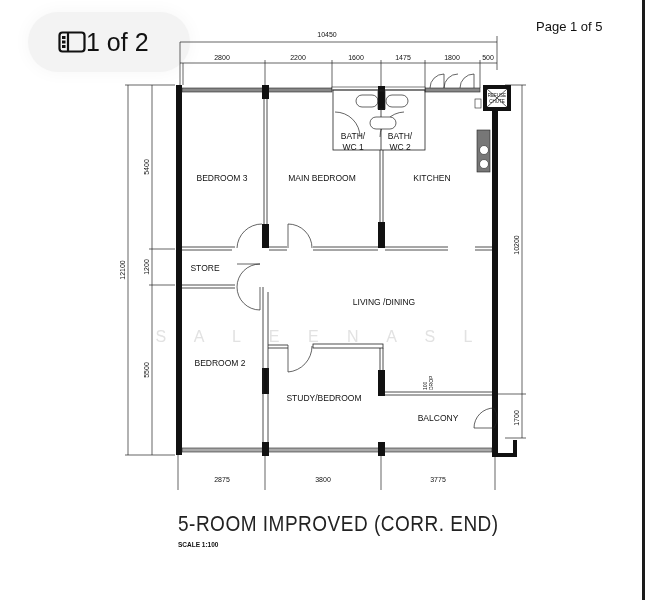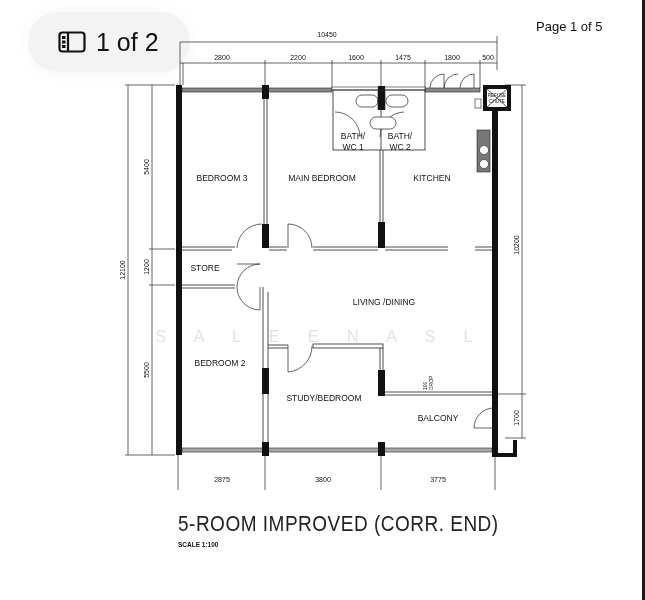--- a/index.html
+++ b/index.html
@@ -1,18 +1,18 @@
 <!DOCTYPE html>
 <html><head>
 <meta charset="utf-8">
 <style>
   html,body{margin:0;padding:0;background:#fff;}
   body{width:645px;height:600px;position:relative;overflow:hidden;font-family:"Liberation Sans",sans-serif;}
   .rightedge{position:absolute;right:0;top:0;width:3px;height:600px;background:#1a1a1a;}
-  .pill{position:absolute;left:28px;top:12px;width:162px;height:60px;border-radius:30px;background:#f3f3f3;display:flex;align-items:center;gap:10px;padding-left:30px;box-sizing:border-box;box-shadow:0 0 18px rgba(0,0,0,0.04);}
+  .pill{position:absolute;left:28px;top:12px;width:162px;height:60px;border-radius:30px;background:#f3f3f3;display:flex;align-items:center;gap:0;padding-left:30px;box-sizing:border-box;box-shadow:0 0 18px rgba(0,0,0,0.04);}
   .pill .ic{width:28px;height:22px;}
   .pill .txt{font-size:25px;color:#111;font-family:"Liberation Sans",sans-serif;}
   .pagelabel{position:absolute;left:536px;top:19px;font-size:13px;color:#111;}
   svg.plan{position:absolute;left:0;top:0;}
   .plan text{font-family:"Liberation Sans",sans-serif;fill:#111;}
   .room{font-size:8.5px;}
   .dim{font-size:7px;}
   .title{position:absolute;left:178px;top:511px;font-size:19px;color:#222;letter-spacing:0.5px;font-family:"Liberation Sans",sans-serif;transform:scaleY(1.15);transform-origin:left top;}
   .scale{position:absolute;left:178px;top:541px;font-size:6.5px;color:#111;font-weight:bold;}
 </style>

